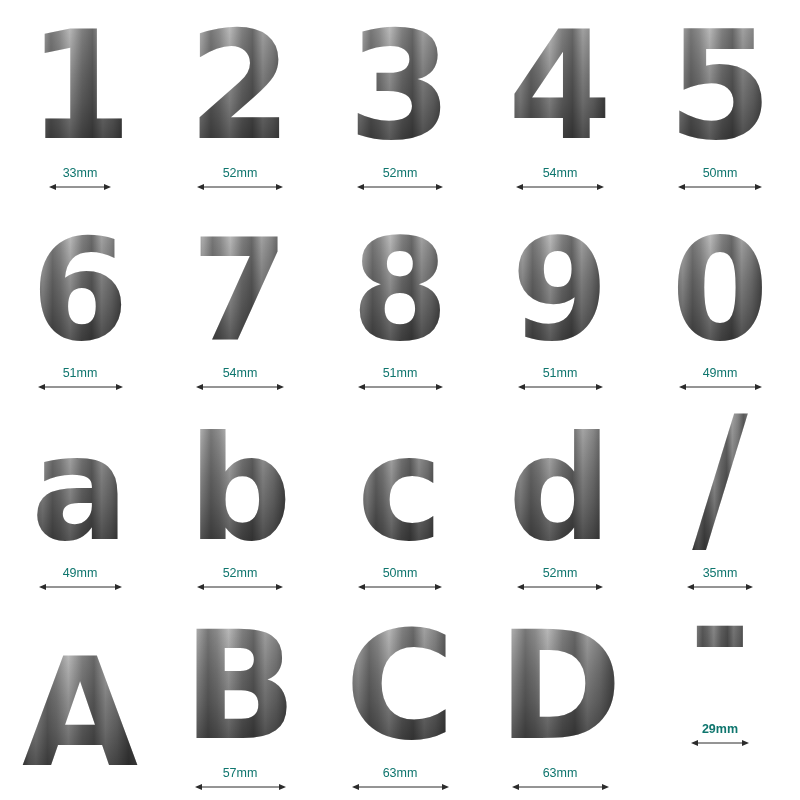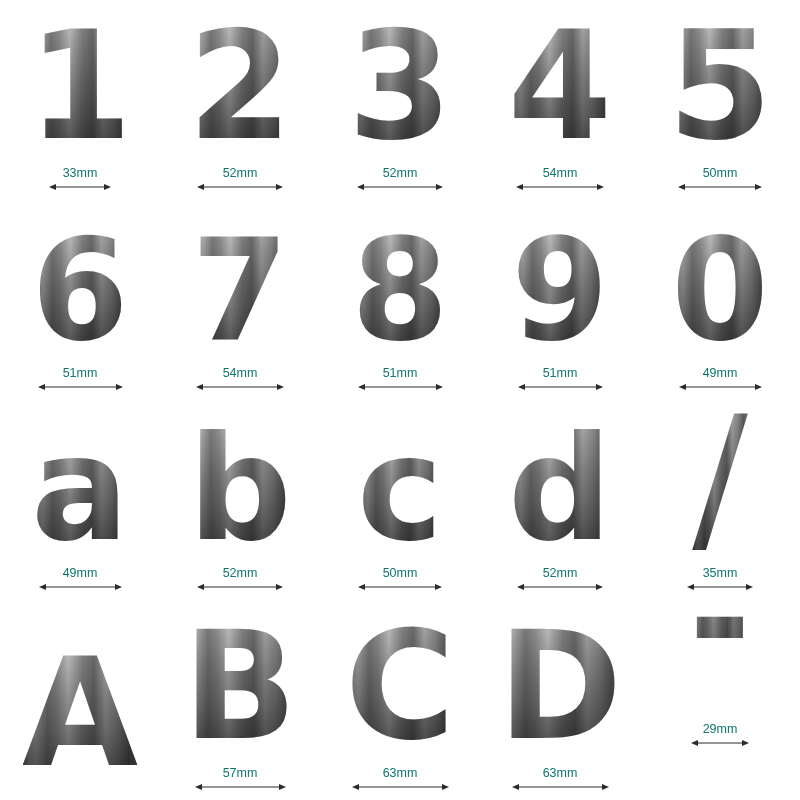--- a/index.html
+++ b/index.html
@@ -118,21 +118,21 @@
   .g-D { font-size: 150px; }
   .g-dash { font-size: 150px; }
 
   
   .row-1 .glyph { margin-bottom: 4px; }
   .row-2 .glyph { margin-bottom: 4px; }
   .row-3 .glyph { margin-bottom: 4px; }
   .row-4 .glyph { margin-bottom: 4px; }
 
   .cell.dash-cell { justify-content: flex-end; padding-bottom: 52px; }
-  .cell.dash-cell .size-row { margin-top: 25px; }
+  .cell.dash-cell .size-row { margin-top: 16px; font-weight: bold; }
 </style>
 </head>
 <body>
 
 <div id="sheet">
   <div class="grid">
 
     <div class="cell row-1">
       <span class="glyph g-1">1</span>
       <div class="size-row">

